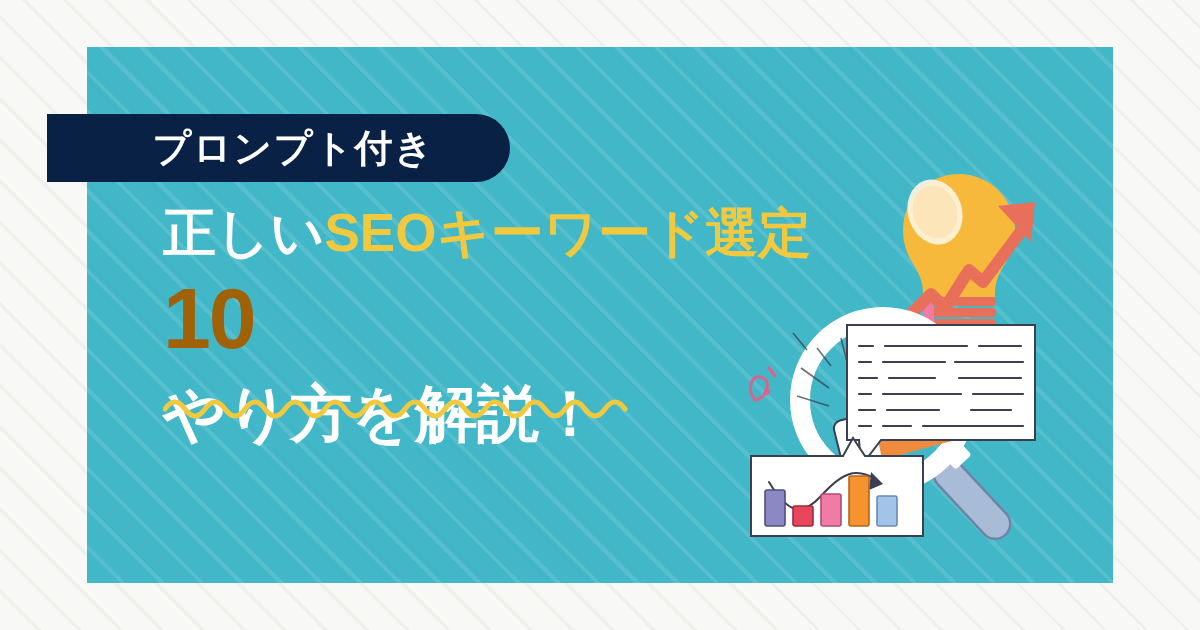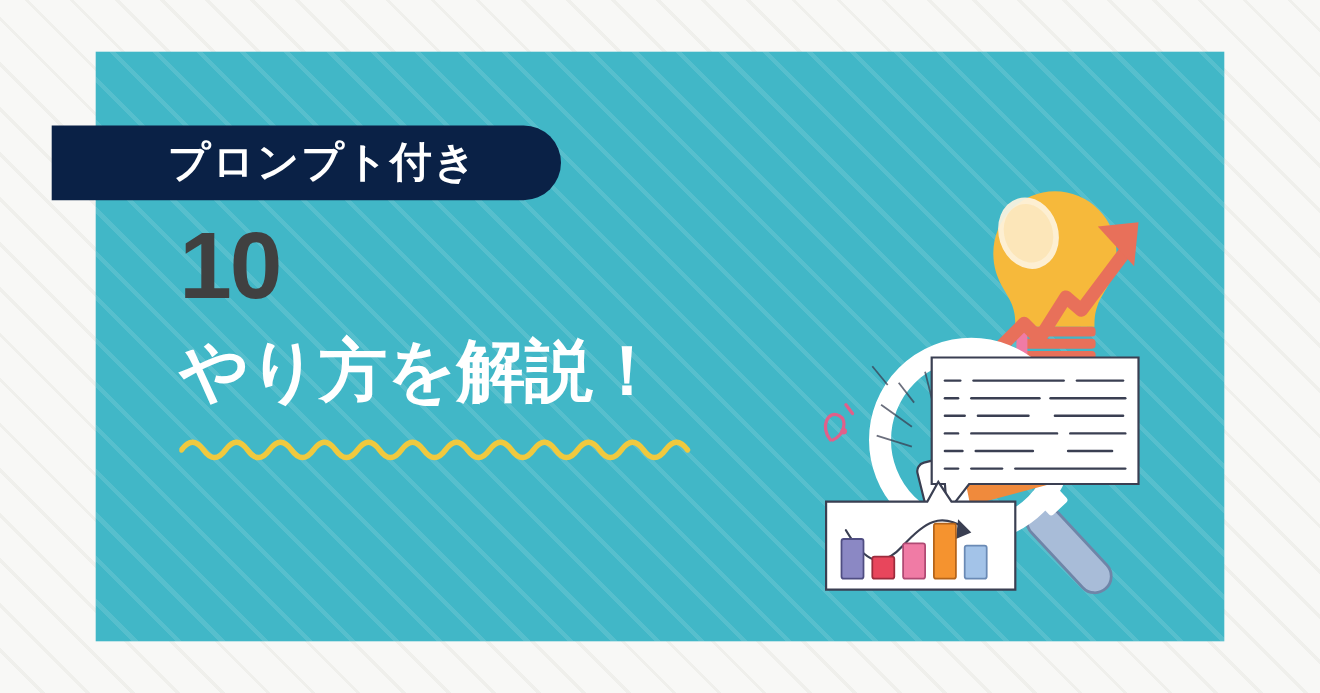--- a/index.html
+++ b/index.html
@@ -110,21 +110,21 @@
     display: flex;
     align-items: baseline;
   }
   .hl-line-3 {
     font-size: 62px;
     letter-spacing: 0px;
     margin-top: 28px;
   }
   .txt-white { color: #ffffff; }
   .txt-yellow { color: #f0c93e; }
-  .txt-gold { color: #404040; }
+  .txt-gold { color: #a16207; }
   .big-num {
     font-size: 86px;
     font-weight: bold;
     line-height: 0.85;
     letter-spacing: -2px;
     margin-right: 6px;
   }
 
   
   .wave-underline {
@@ -156,20 +156,23 @@
   <div class="teal-panel">
     <div class="panel-stripes"></div>
   </div>
 
   <div class="badge-pill">
     <span class="badge-text">プロンプト付き</span>
   </div>
 
   <div class="headline">
 
+    <div class="hl-line hl-line-1">
+      <span class="txt-white">正しい</span><span class="txt-yellow">SEOキーワード選定</span>
+    </div>
 
     <div class="hl-line hl-line-2">
       <span class="big-num txt-gold">10</span>
     </div>
 
     <div class="hl-line hl-line-3 txt-white">やり方を解説！</div>
   </div>
 
   <svg class="wave-underline" viewBox="0 0 470 28" preserveAspectRatio="none">
     <path d="M2,16 Q12,2 22,16 T42,16 T62,16 T82,16 T102,16 T122,16 T142,16 T162,16

